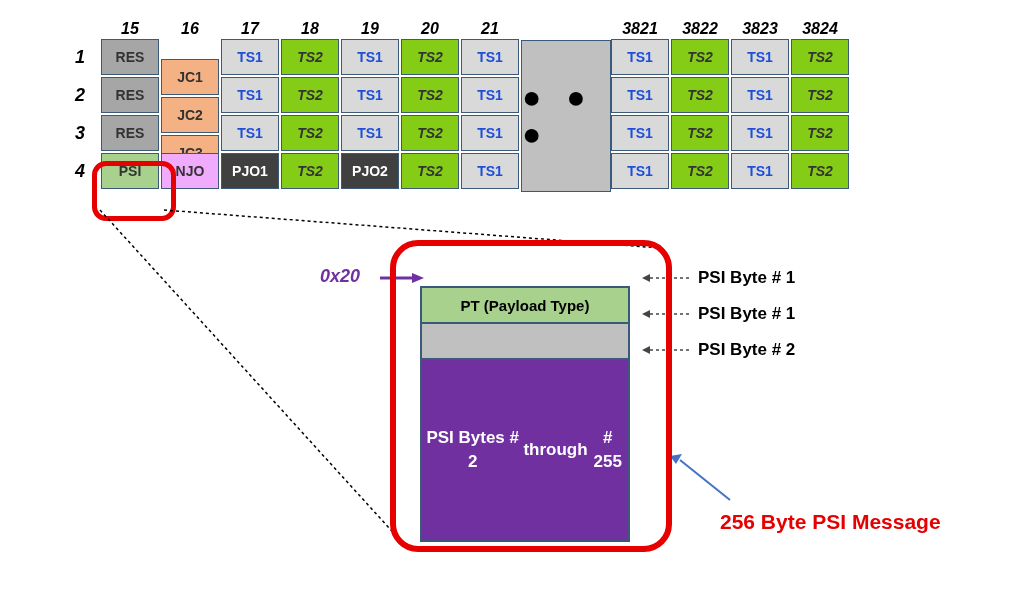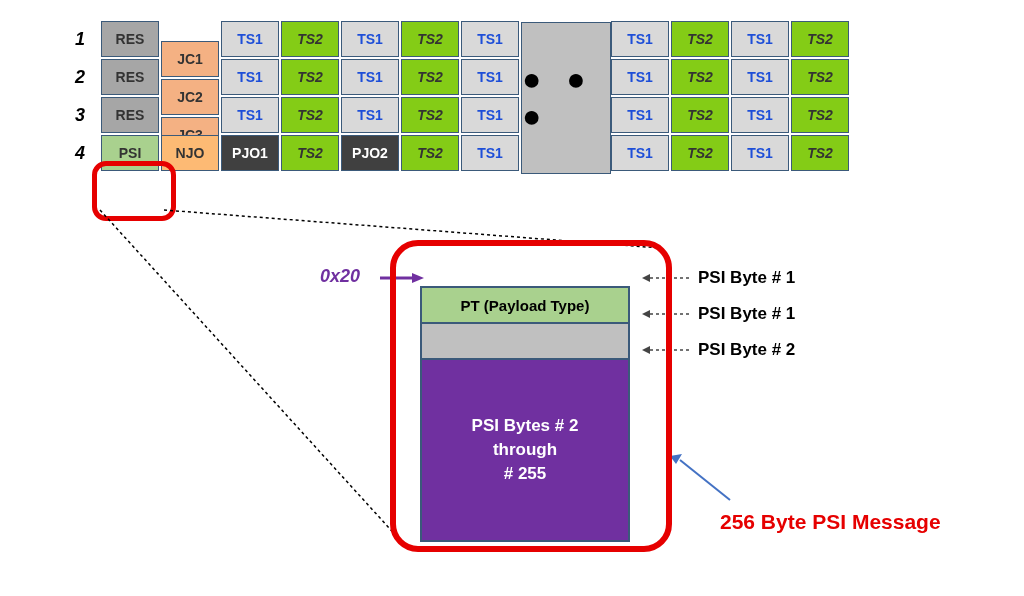--- a/index.html
+++ b/index.html
@@ -52,21 +52,21 @@
     font-size: 14px;
     box-sizing: border-box;
     margin: 1px;
   }
   .c-gray { background: #a6a6a6; color: #333; }
   .c-lgray { background: #d9d9d9; color: #1d4ed8; }
   .c-dgray { background: #84cc16; color: #333; font-style: italic; }
   .c-orange { background: #f4b183; color: #333; margin-top: 40px; }
   .c-green { background: #a9d18e; color: #333; }
   .c-blue { background: #404040; color: #fff; }
-  .c-lblue { background: #fdba74; color: #333; }
+  .c-lblue { background: #f0abfc; color: #333; }
   .gap-cell {
     width: 88px;
     height: 150px;
     background: #c0c0c0;
     border: 1px solid #3b5a7a;
     display: flex;
     align-items: center;
     justify-content: center;
     font-size: 32px;
     letter-spacing: 8px;
@@ -120,21 +120,21 @@
   }
   .psi-rest {
     height: 180px;
     background: #7030a0;
     border: 2px solid #3b5a7a;
     border-top: none;
     color: #fff;
     font-weight: bold;
     font-size: 17px;
     display: flex;
-    flex-direction: column;
+    flex-direction: row;
     align-items: center;
     justify-content: center;
     text-align: center;
     line-height: 1.4;
   }
   .label-text {
     position: absolute;
     font-weight: bold;
     font-size: 18px;
   }
@@ -145,20 +145,34 @@
     position: absolute;
     left: 0; top: 0;
     width: 1024px; height: 596px;
     pointer-events: none;
   }
 </style>
 </head>
 <body>
 
 <div class="frame-table">
+  <div class="col-headers" id="col-headers">
+      <div>15</div>
+      <div>16</div>
+      <div>17</div>
+      <div>18</div>
+      <div>19</div>
+      <div>20</div>
+      <div>21</div>
+      <div class="gap-col"></div>
+      <div style="width: 60px;">3821</div>
+      <div style="width: 60px;">3822</div>
+      <div style="width: 60px;">3823</div>
+      <div style="width: 60px;">3824</div>
+    </div>
   <div id="grid-body" style="position:relative;">
     <div id="gap-container" class="gap-holder" style="position:absolute; left:460px; top:1px;">
       <div class="gap-cell">● ● ●</div>
     </div>
   <div class="row">
         <div class="row-label">1</div>
         <div class="cell c-gray">RES</div>
         <div class="cell c-orange">JC1</div>
         <div class="cell c-lgray">TS1</div>
         <div class="cell c-dgray">TS2</div>

